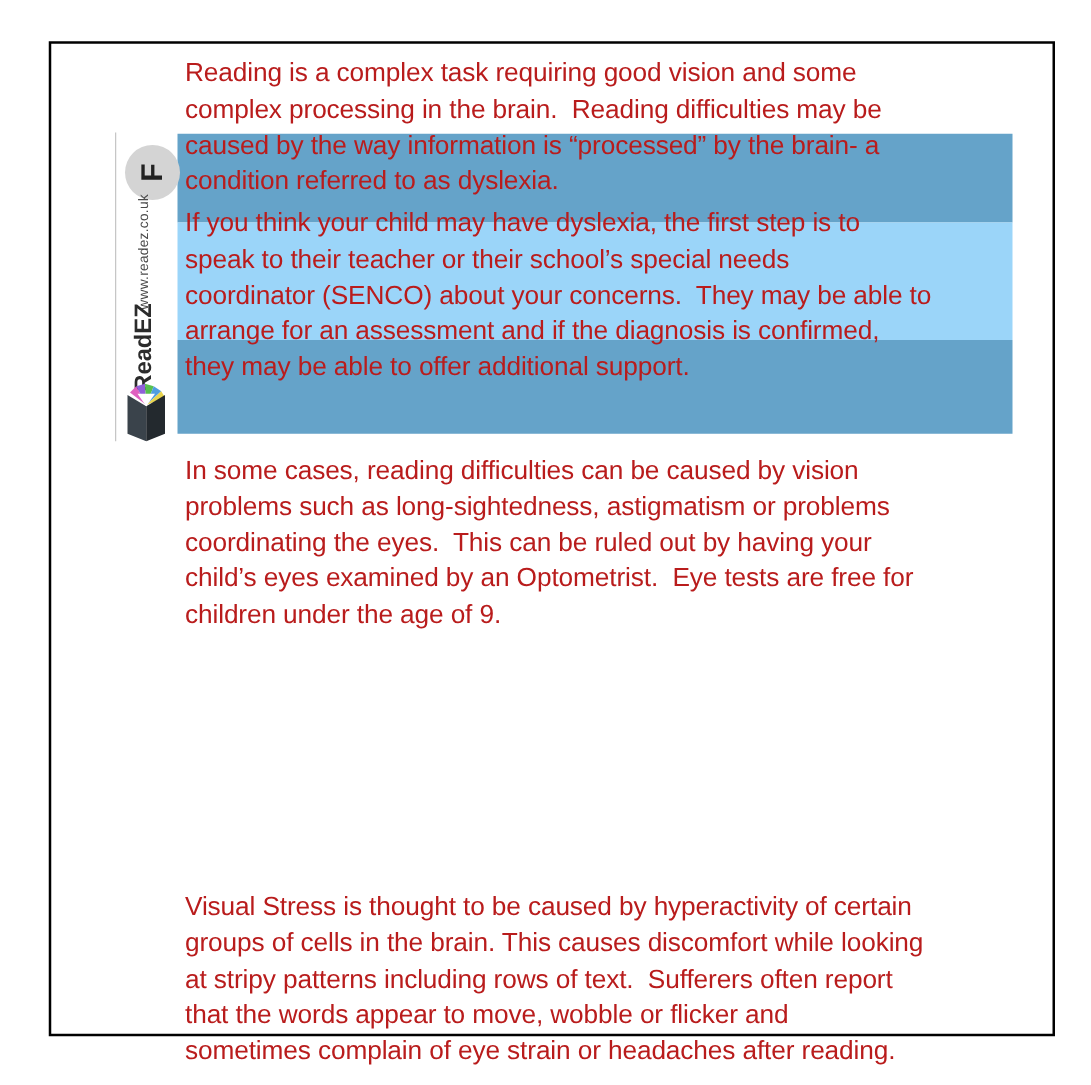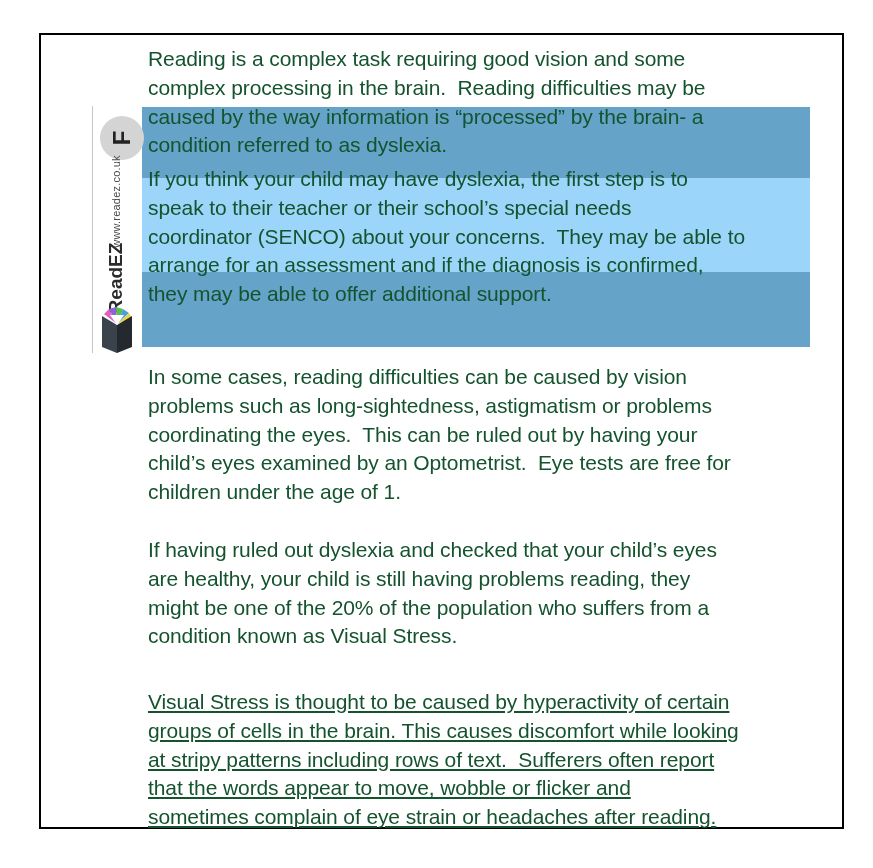--- a/index.html
+++ b/index.html
@@ -19,27 +19,27 @@
   .band-dark-top{top:107px;height:71px;}
   .band-light{top:178px;height:94px;}
   .band-dark-bottom{top:272px;height:75px;}
   .overlay-edge{
     position:absolute;left:92px;top:106px;width:1px;height:247px;
     background:#c6c6c6;
   }
   .para{
     position:absolute;left:148px;width:680px;
     font-size:21px;line-height:28.8px;letter-spacing:-0.1px;
-    color:#14532d;white-space:pre-wrap;
+    color:#b91c1c;white-space:pre-wrap;
   }
   .p1{top:45px;}
   .p2{top:165px;}
   .p3{top:363px;}
   .p4{top:536px;}
-  .p5{top:688px;text-decoration:underline;}
+  .p5{top:712px;}
   .fab{
     position:absolute;left:100px;top:116px;width:44px;height:44px;
     border-radius:50%;background:#d4d4d4;
     display:flex;align-items:center;justify-content:center;
     cursor:pointer;
   }
   .fab-letter{
     transform:rotate(-90deg);
     font-size:24px;font-weight:bold;color:#222222;line-height:1;
   }
@@ -94,24 +94,20 @@
 condition referred to as dyslexia.</div>
   <div class="para p2">If you think your child may have dyslexia, the first step is to
 speak to their teacher or their school’s special needs
 coordinator (SENCO) about your concerns.  They may be able to
 arrange for an assessment and if the diagnosis is confirmed,
 they may be able to offer additional support.</div>
   <div class="para p3">In some cases, reading difficulties can be caused by vision
 problems such as long-sightedness, astigmatism or problems
 coordinating the eyes.  This can be ruled out by having your
 child’s eyes examined by an Optometrist.  Eye tests are free for
-children under the age of 1.</div>
-  <div class="para p4">If having ruled out dyslexia and checked that your child’s eyes
-are healthy, your child is still having problems reading, they
-might be one of the 20% of the population who suffers from a
-condition known as Visual Stress.</div>
+children under the age of 9.</div>
   <div class="para p5">Visual Stress is thought to be caused by hyperactivity of certain
 groups of cells in the brain. This causes discomfort while looking
 at stripy patterns including rows of text.  Sufferers often report
 that the words appear to move, wobble or flicker and
 sometimes complain of eye strain or headaches after reading.</div>
 
 </div>
 
 </body></html>

